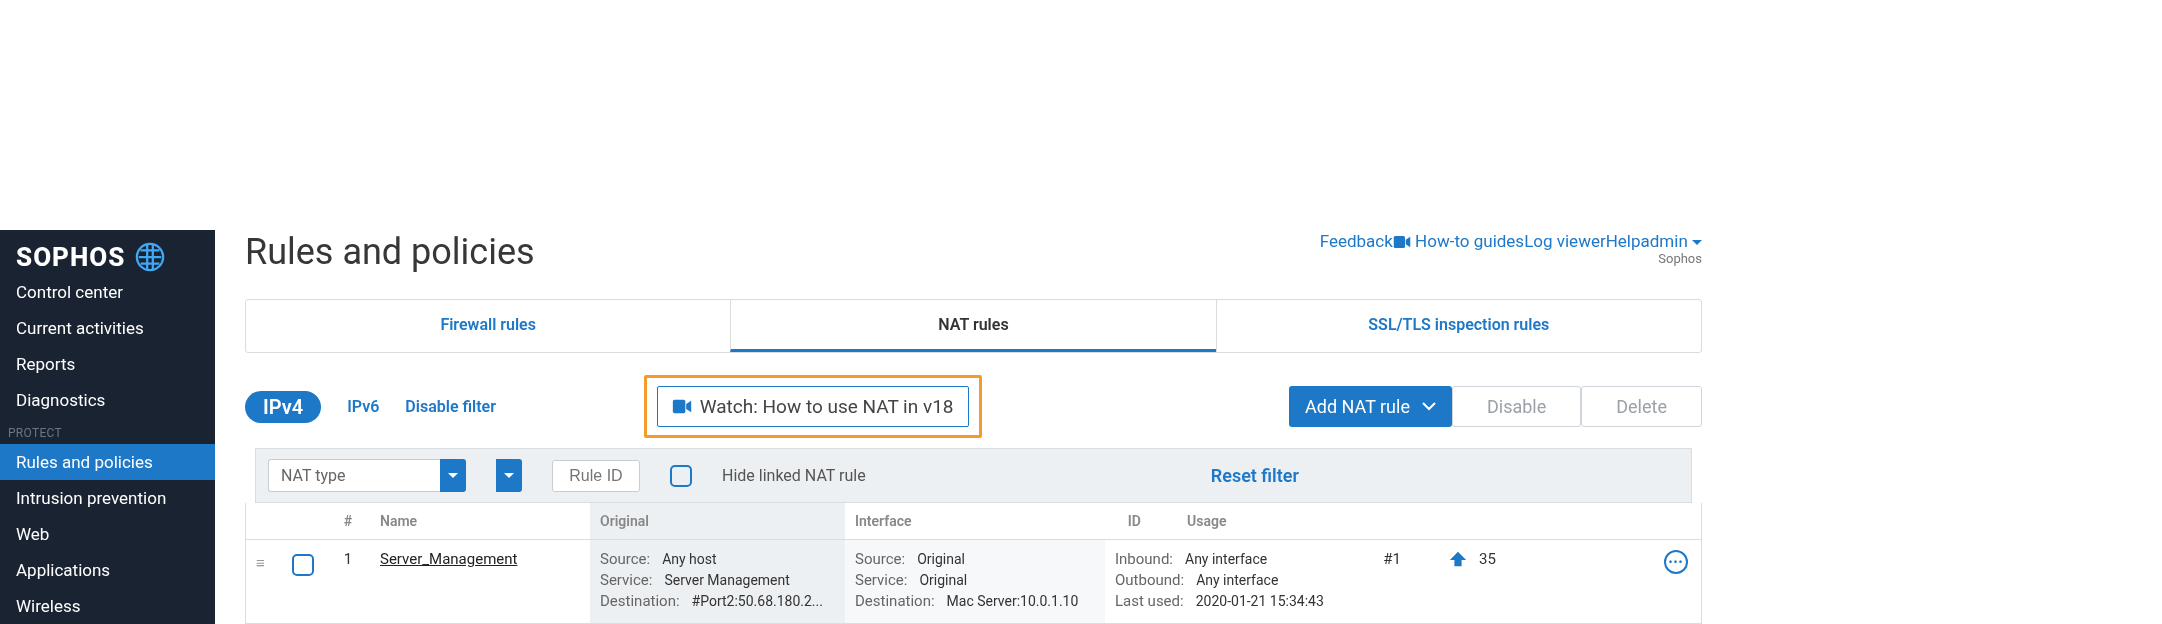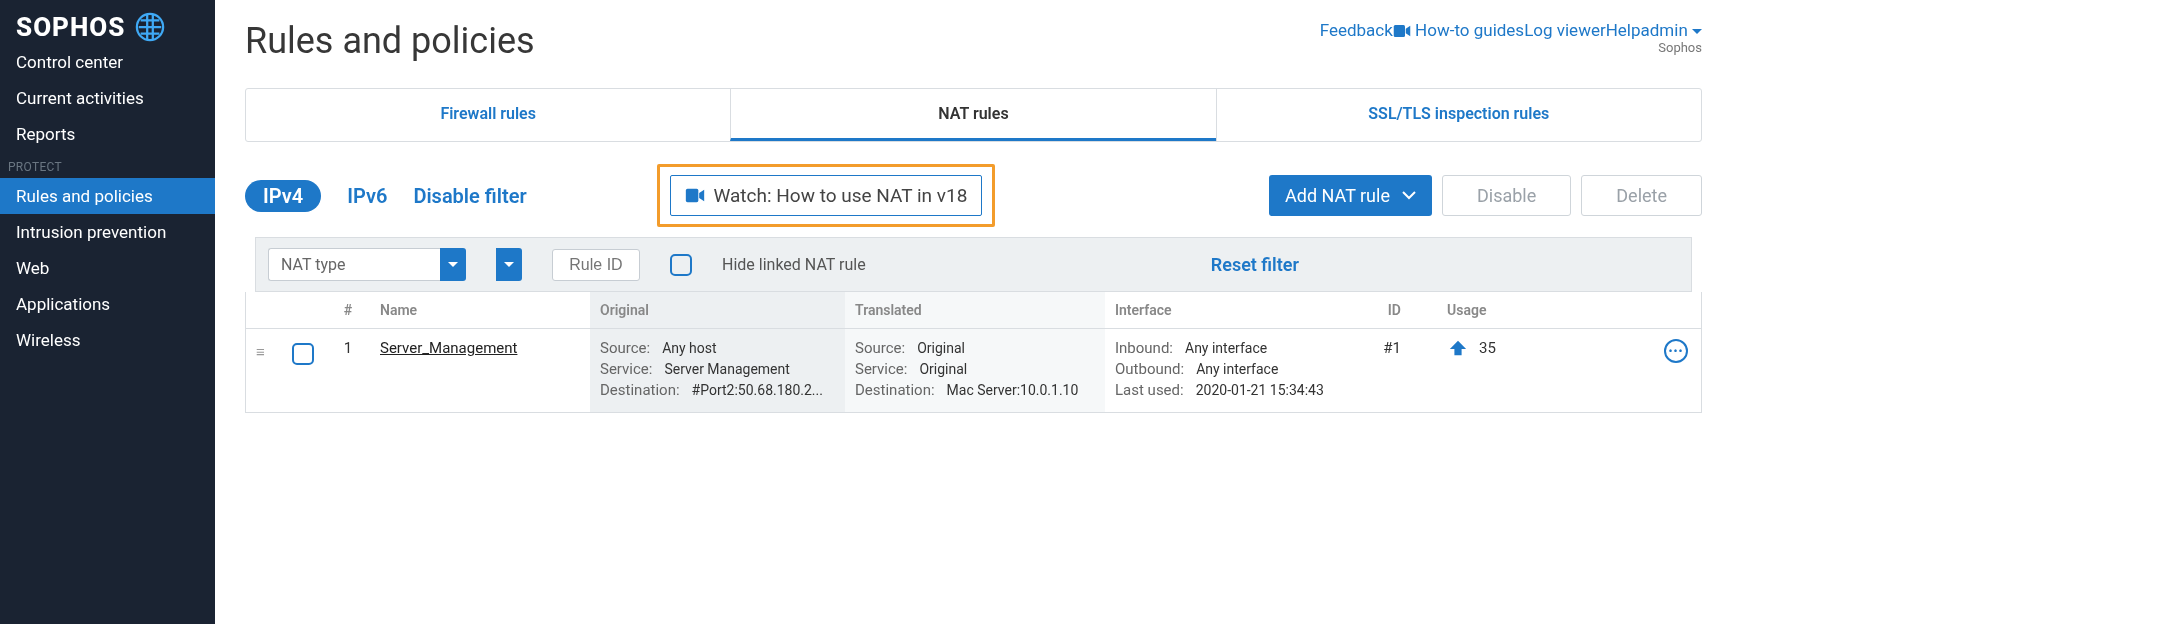--- a/index.html
+++ b/index.html
@@ -1,17 +1,17 @@
 <!DOCTYPE html>
 <html><head>
 <meta charset="utf-8">
 <style>
   * { box-sizing: border-box; margin: 0; padding: 0; }
   body { font-family: -apple-system, "Segoe UI", Roboto, Arial, sans-serif; color: #333; background: #fff; }
-  .app { display: flex; height: 624px; width: 1732px; overflow: hidden; }
+  .app { display: flex; height: 624px; width: 1732px; overflow: hidden; align-items: flex-end; }
 
   
   .sidebar { width: 215px; background: #1a2332; color: #c7cdd3; flex-shrink: 0; display: flex; flex-direction: column; }
   .brand { padding: 12px 16px 2px; display: flex; align-items: center; gap: 10px; }
   .brand-text { font-size: 26px; font-weight: 800; letter-spacing: 1px; color: #fff; }
   .brand-logo { width: 30px; height: 30px; }
   .brand-sub { padding: 0 16px 18px; font-size: 14px; color: #8c99a6; }
   .sb-section { padding: 8px 8px 4px; font-size: 12px; color: #6a7682; letter-spacing: 0.3px; }
   .sb-item { padding: 8px 16px; font-size: 17px; color: #fff; cursor: pointer; }
   .sb-item.active { background: #1e78c8; }
@@ -29,28 +29,28 @@
 
   
   .tabs { display: flex; margin: 18px 30px 0; border: 1px solid #d9dde1; border-radius: 3px; }
   .tab { flex: 1; text-align: center; padding: 15px 0; font-size: 16px; color: #1e78c8; cursor: pointer; font-weight: 600; }
   .tab + .tab { border-left: 1px solid #d9dde1; }
   .tab.active { color: #333; border-bottom: 3px solid #1e78c8; }
 
   
   .filter-row { display: flex; align-items: center; padding: 22px 30px 10px; gap: 26px; }
   .pill { background: #1e78c8; color: #fff; border-radius: 18px; padding: 4px 18px; font-size: 20px; font-weight: 600; }
-  .link-plain { color: #1e78c8; font-size: 20px; font-weight: 600; cursor: pointer; }
+  .link-plain { color: #1e78c8; font-size: 16px; font-weight: 600; cursor: pointer; }
   .watch-box { margin-left: auto; margin-right: auto; border: 3px solid #f39c2b; padding: 8px 10px; border-radius: 2px; }
   .watch-btn { border: 1.5px solid #1e78c8; border-radius: 2px; padding: 8px 14px; color: #444; font-size: 19px; display: inline-flex; align-items: center; gap: 8px; cursor: pointer; }
   .watch-btn svg { fill: #1e78c8; }
   .btn-primary { background: #1e78c8; color: #fff; padding: 9px 16px; border-radius: 3px; font-size: 18px; cursor: pointer; display: inline-flex; align-items: center; gap: 12px; }
   .btn-primary svg { stroke: #fff; }
   .btn-ghost { border: 1px solid #cfd5da; color: #9aa1a8; padding: 9px 34px; border-radius: 3px; font-size: 18px; cursor: default; }
-  .action-btns { display: flex; gap: 10px; margin-left: auto; padding-left: 38px;}
+  .action-btns { display: flex; margin-left: auto; padding-left: 38px;}
 
   
   .filter-bar { margin: 0 40px; background: #edf0f2; border: 1px solid #d9dde1; padding: 10px 12px; display: flex; align-items: center; gap: 30px; }
   .combo { display: flex; align-items: center; }
   .combo-label { background: #fff; border: 1px solid #c7cdd3; border-right: none; padding: 6px 12px; font-size: 16px; color: #666; min-width: 172px; border-radius: 3px 0 0 3px; }
   .combo-btn { background: #1e78c8; width: 26px; height: 33px; border-radius: 0 3px 3px 0; display: flex; align-items: center; justify-content: center; cursor: pointer; }
   .combo-btn svg { fill: #fff; }
   .ruleid { border: 1px solid #c7cdd3; border-radius: 3px; padding: 6px 10px; font-size: 16px; width: 88px; color:#888; text-align:center; }
   .chk { width: 22px; height: 22px; border: 2px solid #1e78c8; border-radius: 5px; cursor: pointer; }
   .chk-label { font-size: 16px; color: #555; }
@@ -94,20 +94,21 @@
       <span class="brand-text">SOPHOS</span>
       <svg class="brand-logo" viewBox="0 0 32 32">
           <circle cx="16" cy="16" r="14" fill="none" stroke="#3fa9f5" stroke-width="2.4"></circle>
           <path d="M4 16h24M13 3v26M19 3v26M6 9h20M6 23h20" stroke="#3fa9f5" stroke-width="2.4" fill="none"></path>
         </svg>
     </div>
 
     <div class="sb-item">Control center</div>
     <div class="sb-item">Current activities</div>
     <div class="sb-item">Reports</div>
+    <div class="sb-item">Diagnostics</div>
 
     <div class="sb-section">PROTECT</div>
     <div class="sb-item active">Rules and policies</div>
     <div class="sb-item">Intrusion prevention</div>
     <div class="sb-item">Web</div>
     <div class="sb-item">Applications</div>
     <div class="sb-item">Wireless</div>
   </div>
 
   <div class="main">
@@ -188,21 +189,20 @@
       <span class="reset">Reset filter</span>
     </div>
 
     <div class="tbl">
       <div class="thead">
         <div class="th col-drag"></div>
         <div class="th col-chk"></div>
         <div class="th col-num">#</div>
         <div class="th col-name">Name</div>
         <div class="th col-orig">Original</div>
-        <div class="th col-trans">Translated</div>
         <div class="th col-if">Interface</div>
         <div class="th col-id">ID</div>
         <div class="th col-usage">Usage</div>
         <div class="th col-menu"></div>
       </div>
 
       <div class="trow">
         <div class="td col-drag drag">≡</div>
         <div class="td col-chk">
             <div class="row-chk"></div>

